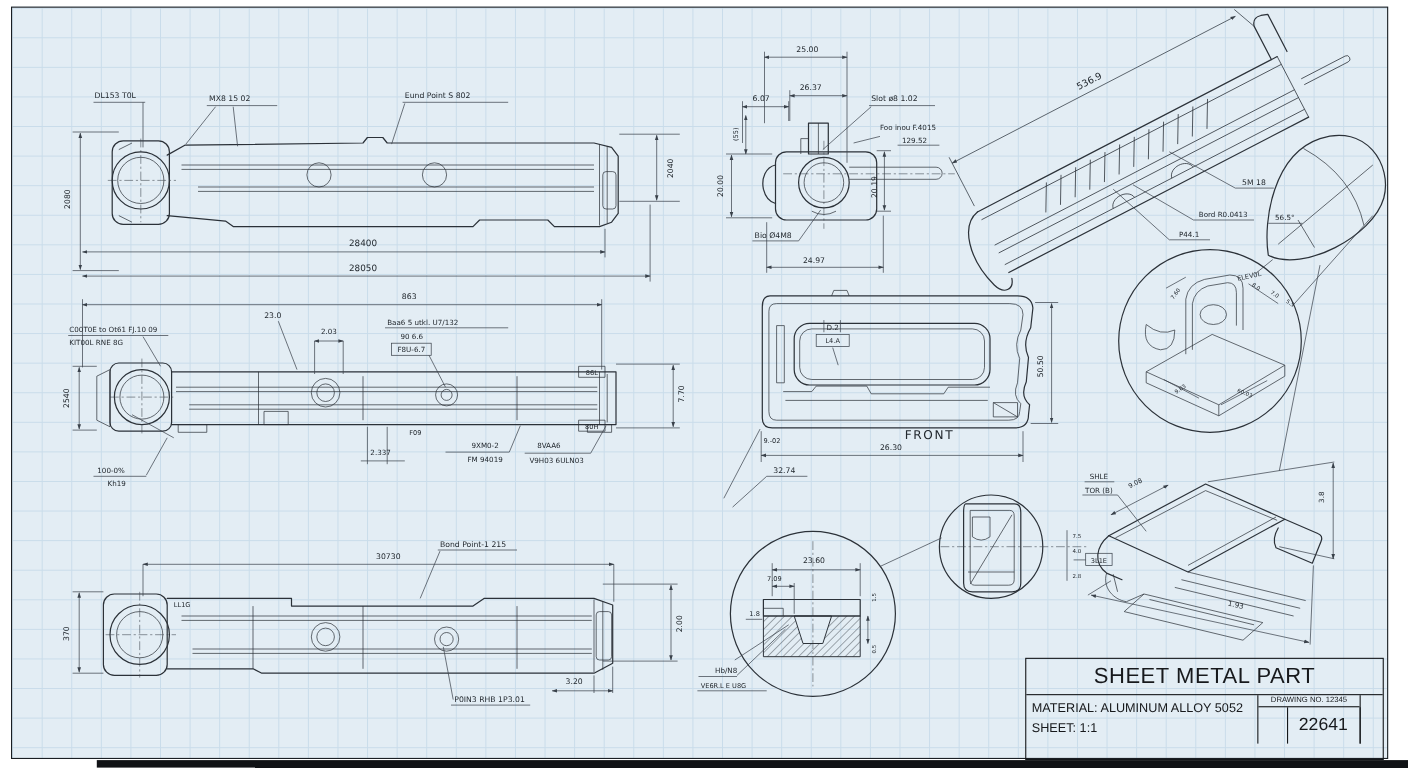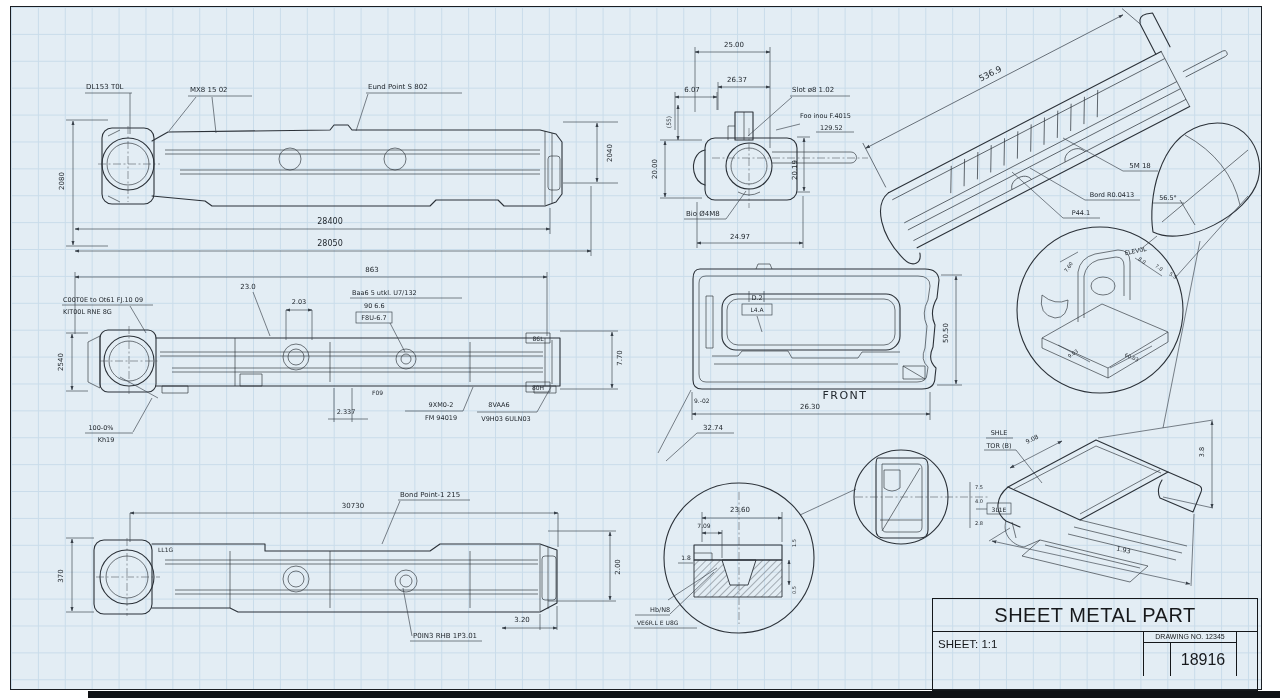--- a/index.html
+++ b/index.html
@@ -465,25 +465,26 @@
       <text class="t6 mid" x="999" y="448">TOR (B)</text>
       <line class="dl" x1="984" y1="450" x2="1016" y2="450"></line>
       <line class="dl" x1="1016" y1="450" x2="1042" y2="483"></line>
     </g>
   </svg>
 
   <div class="tb">
     <div class="tb-title">SHEET METAL PART</div>
     <div class="tb-bottom">
       <div class="tb-left">
+        <div>MATERIAL: ALUMINUM ALLOY 5052</div>
         <div>SHEET: 1:1</div>
       </div>
       <div class="tb-right">
         <div class="tb-dn-header">DRAWING NO. 12345</div>
         <div class="tb-vline"></div>
         <div class="tb-c1"></div>
-        <div class="tb-val">18916</div>
+        <div class="tb-val">22641</div>
       </div>
     </div>
   </div>
 
   <div class="bbar"></div>
 </div>
 
 </body></html>

